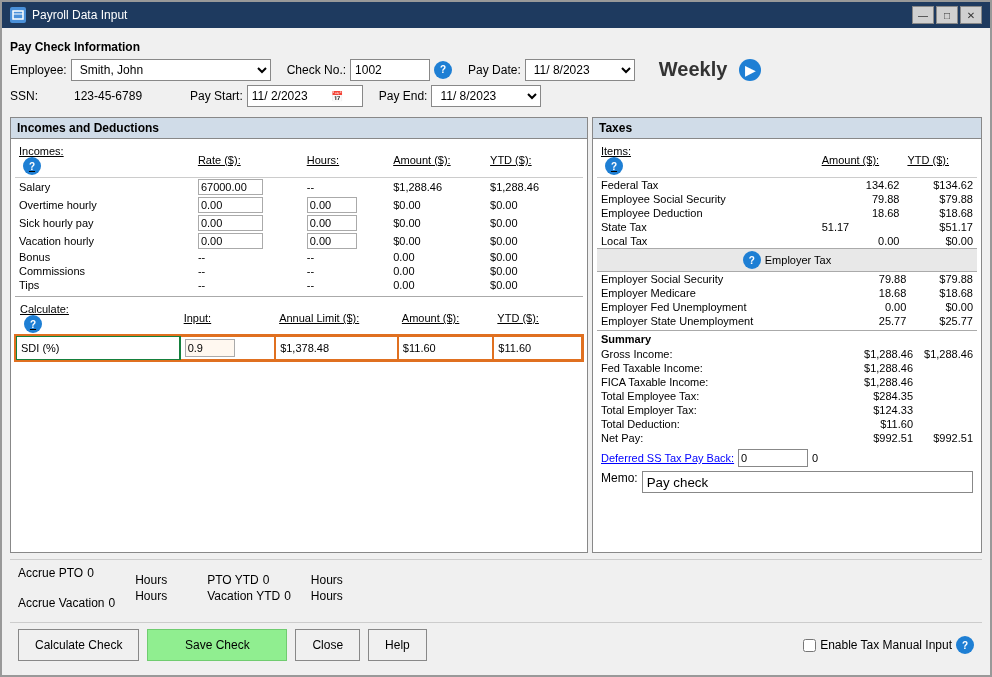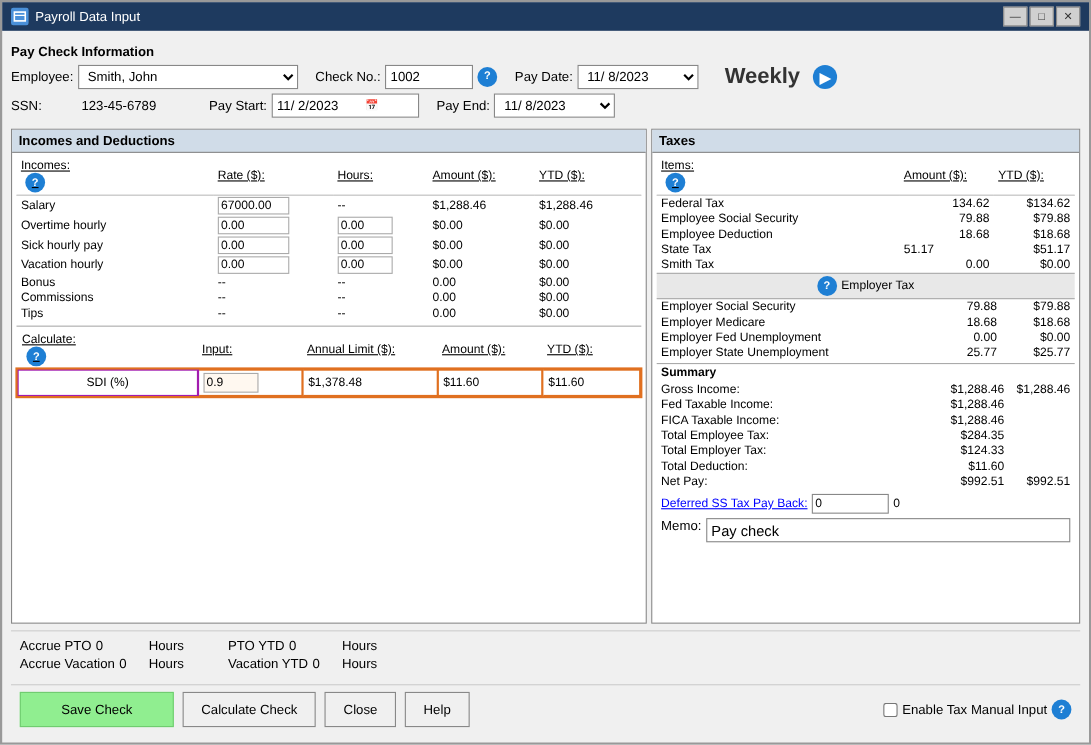--- a/index.html
+++ b/index.html
@@ -64,21 +64,21 @@
     .nav-btn { width: 22px; height: 22px; border-radius: 50%; background: #1e7fd4; color: white; border: none; cursor: pointer; font-size: 14px; display: flex; align-items: center; justify-content: center; }
     
     .col-rate { width: 70px; }
     .col-hours { width: 55px; }
     .col-amount { width: 65px; }
     .col-ytd { width: 65px; }
     
     .right-col-amount { width: 70px; text-align: right; }
     .right-col-ytd { width: 60px; text-align: right; }
     
-    .date-wrapper { display: flex; align-items: center; border: 1px solid #888; background: white; height: 22px; padding: 0 4px; width: 134px; }
+    .date-wrapper { display: flex; align-items: center; border: 1px solid #888; background: white; height: 22px; padding: 0 4px; width: 116px; }
     .date-wrapper input { border: none; outline: none; font-size: 12px; width: 80px; background: transparent; }
     .calendar-btn { font-size: 10px; cursor: pointer; color: #555; }
     
     .left-panel-inner { padding: 4px; }
     
     .deductions-section { margin-top: 4px; }
     
     .sdi-table { width: 100%; border-collapse: collapse; font-size: 11px; }
     .sdi-table th { text-align: left; padding: 2px 4px; font-weight: normal; text-decoration: underline; }
     .sdi-table td { padding: 2px 4px; }
@@ -234,21 +234,21 @@
                     <button class="help-btn" style="margin-left:4px;">?</button>
                   </th>
                   <th style="width:70px;">Input:</th>
                   <th style="width:90px;">Annual Limit ($):</th>
                   <th style="width:70px;">Amount ($):</th>
                   <th style="width:65px;">YTD ($):</th>
                 </tr>
               </thead>
               <tbody id="deductions-tbody">
               <tr style="border: 2px solid rgb(224, 112, 32); outline: rgb(224, 112, 32) solid 2px;">
-    <td style="border:2px solid #a21caf;text-align:center;">SDI (%)</td>
+    <td style="border:2px solid #15803d;">SDI (%)</td>
     <td style="border:2px solid #e07020;"><input style="width: 50px; background: rgb(255, 248, 240);" value="0.9"></td>
     <td style="border:2px solid #e07020;">$1,378.48</td>
     <td style="border:2px solid #e07020;">$11.60</td>
     <td style="border:2px solid #e07020;">$11.60</td>
   </tr>
                 </tbody>
             </table>
           </div>
         </div>
       </div>
@@ -282,21 +282,21 @@
     <td>Employee Deduction</td>
     <td style="text-align:right;">18.68</td>
     <td style="text-align:right;">$18.68</td>
   </tr>
                 <tr>
     <td>State Tax</td>
     <td style="text-align:left;">51.17</td>
     <td style="text-align:right;">$51.17</td>
   </tr>
                 <tr>
-    <td>Smith Tax</td>
+    <td>Local Tax</td>
     <td style="text-align:right;">0.00</td>
     <td style="text-align:right;">$0.00</td>
   </tr>
               </tbody>
           </table>
 
           <div class="employer-tax-header">
             <button class="help-btn">?</button>
             <span>Employer Tax</span>
           </div>
@@ -375,21 +375,21 @@
 
           <div class="memo-row">
             <span>Memo:</span>
             <input type="text" class="memo-input" value="Pay check" style="">
           </div>
         </div>
       </div>
     </div>
 
     <div class="bottom-section">
-      <div style="display:flex; flex-direction:column; gap:2px;">
+      <div style="display:flex; flex-direction:column; gap:16px;">
         <div style="display:flex; align-items:center; gap:4px;">
           <span>Accrue PTO</span>
           <span>0</span>
         </div>
         <div style="display:flex; align-items:center; gap:4px;">
           <span>Accrue Vacation</span>
           <span>0</span>
         </div>
       </div>
       <div style="display:flex; flex-direction:column; gap:2px;">
@@ -406,22 +406,22 @@
           <span>0</span>
         </div>
       </div>
       <div style="display:flex; flex-direction:column; gap:2px;">
         <span>Hours</span>
         <span>Hours</span>
       </div>
     </div>
 
     <div class="button-bar">
+      <button class="btn">Calculate Check</button>
       <button class="btn btn-green" style="width:140px;">Save Check</button>
-      <button class="btn">Calculate Check</button>
       <button class="btn">Close</button>
       <button class="btn">Help</button>
       <div style="flex:1;"></div>
       <div class="enable-tax-row">
         <input type="checkbox" style="">
         <span>Enable Tax Manual Input</span>
         <button class="help-btn">?</button>
       </div>
     </div>
   </div>

